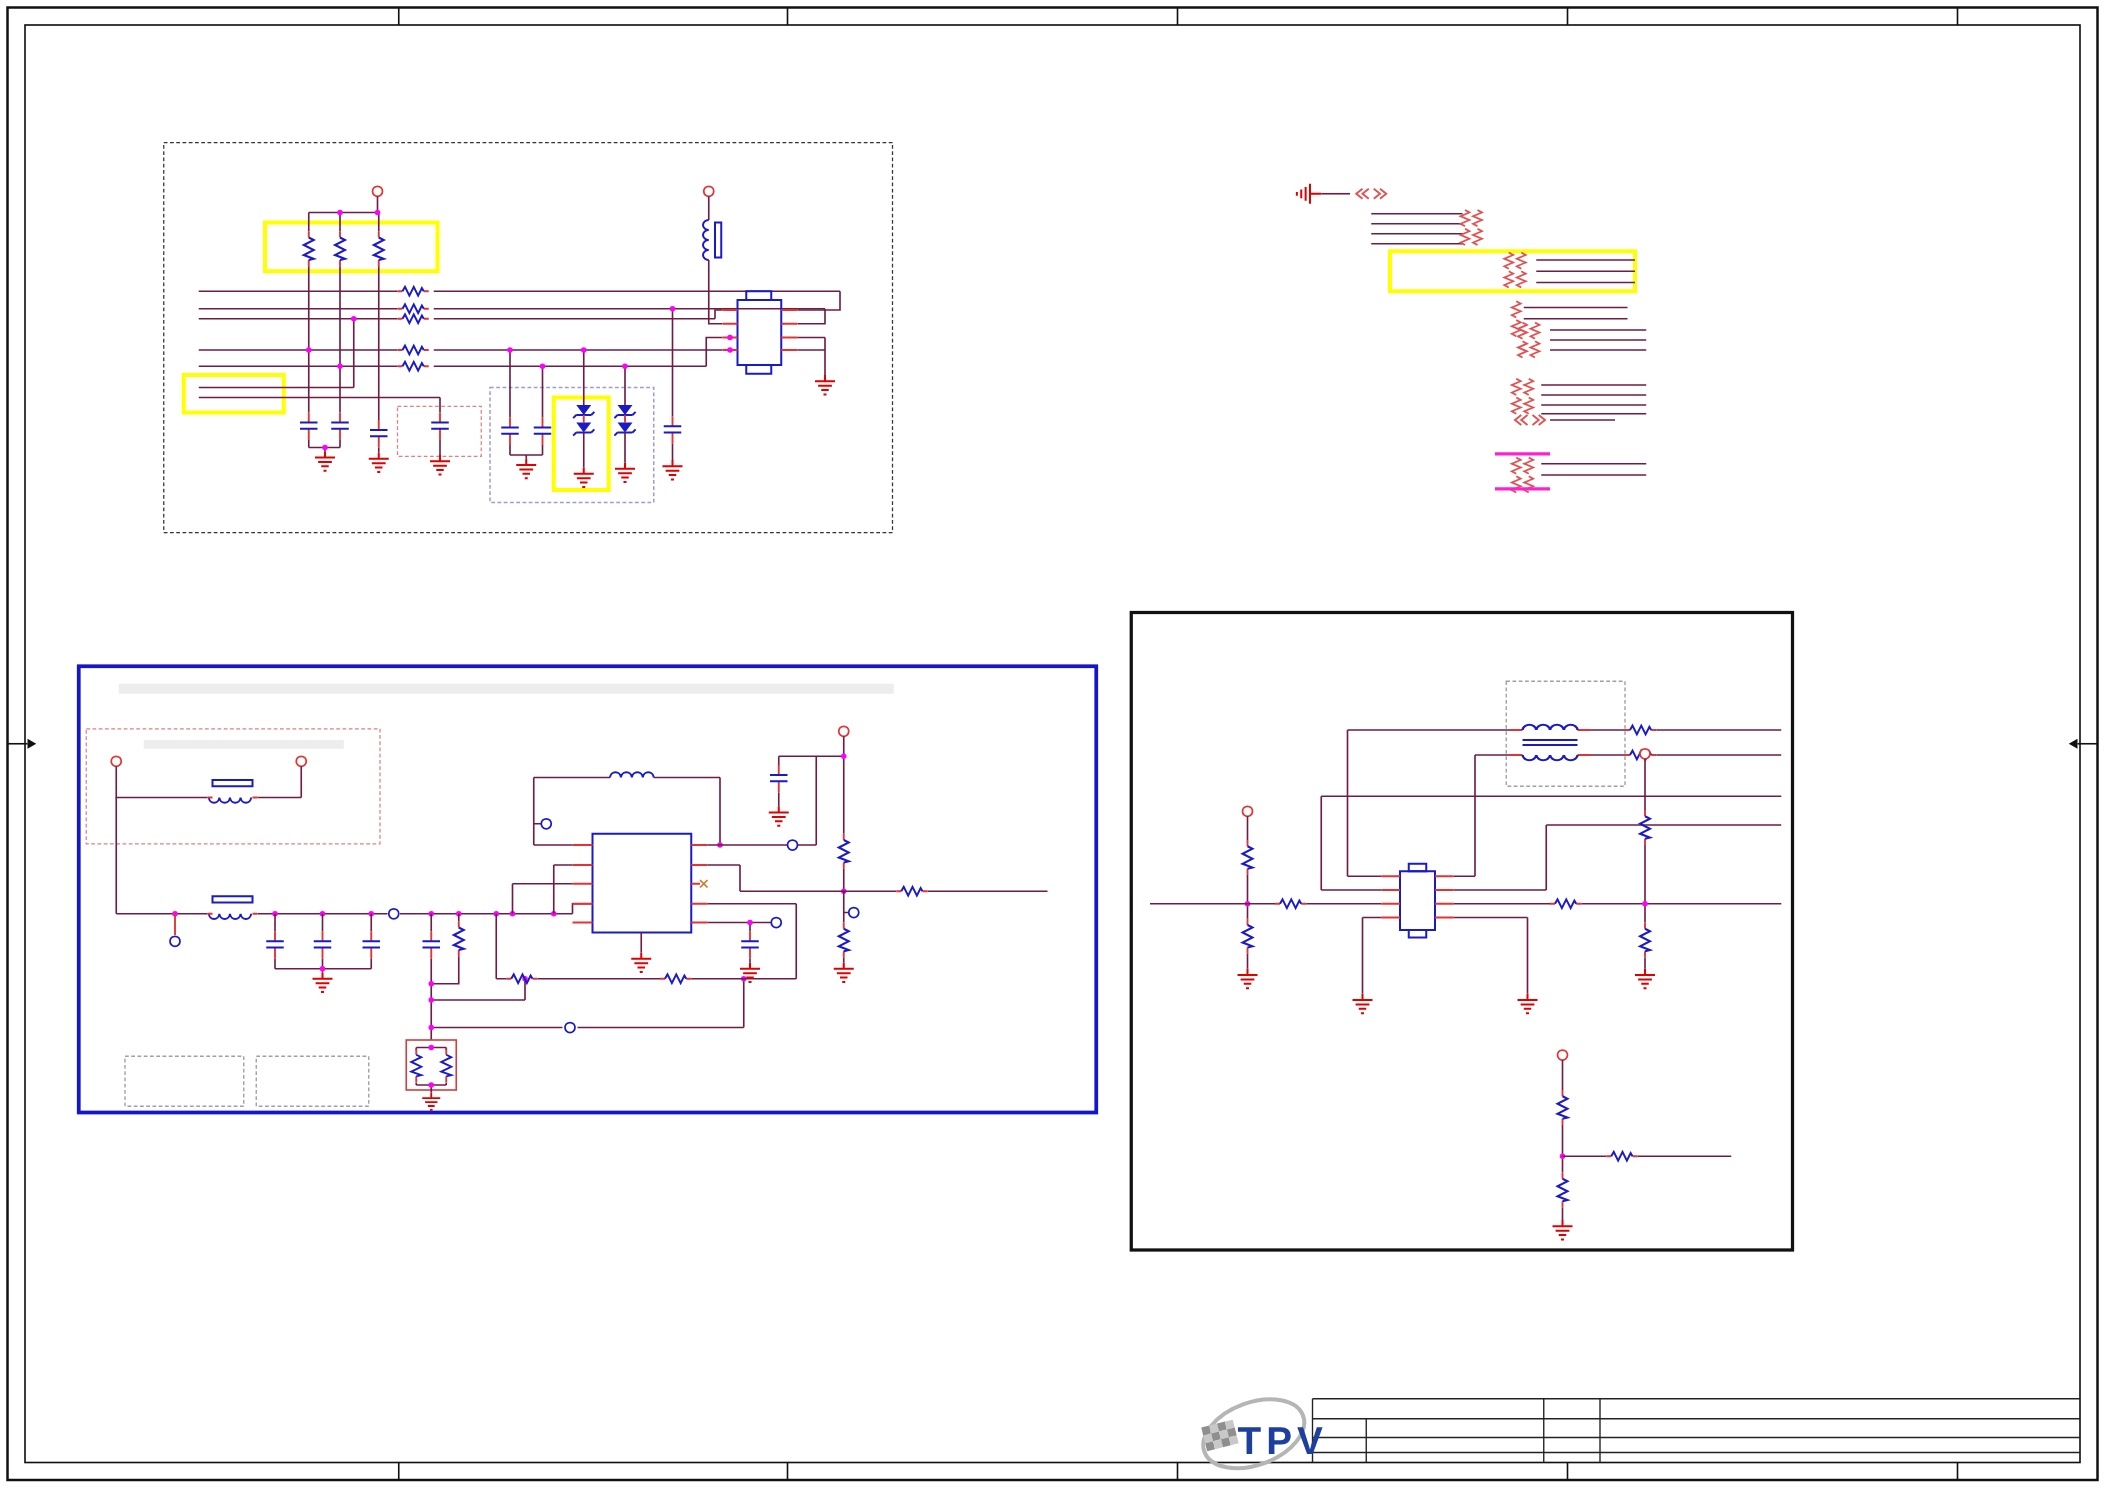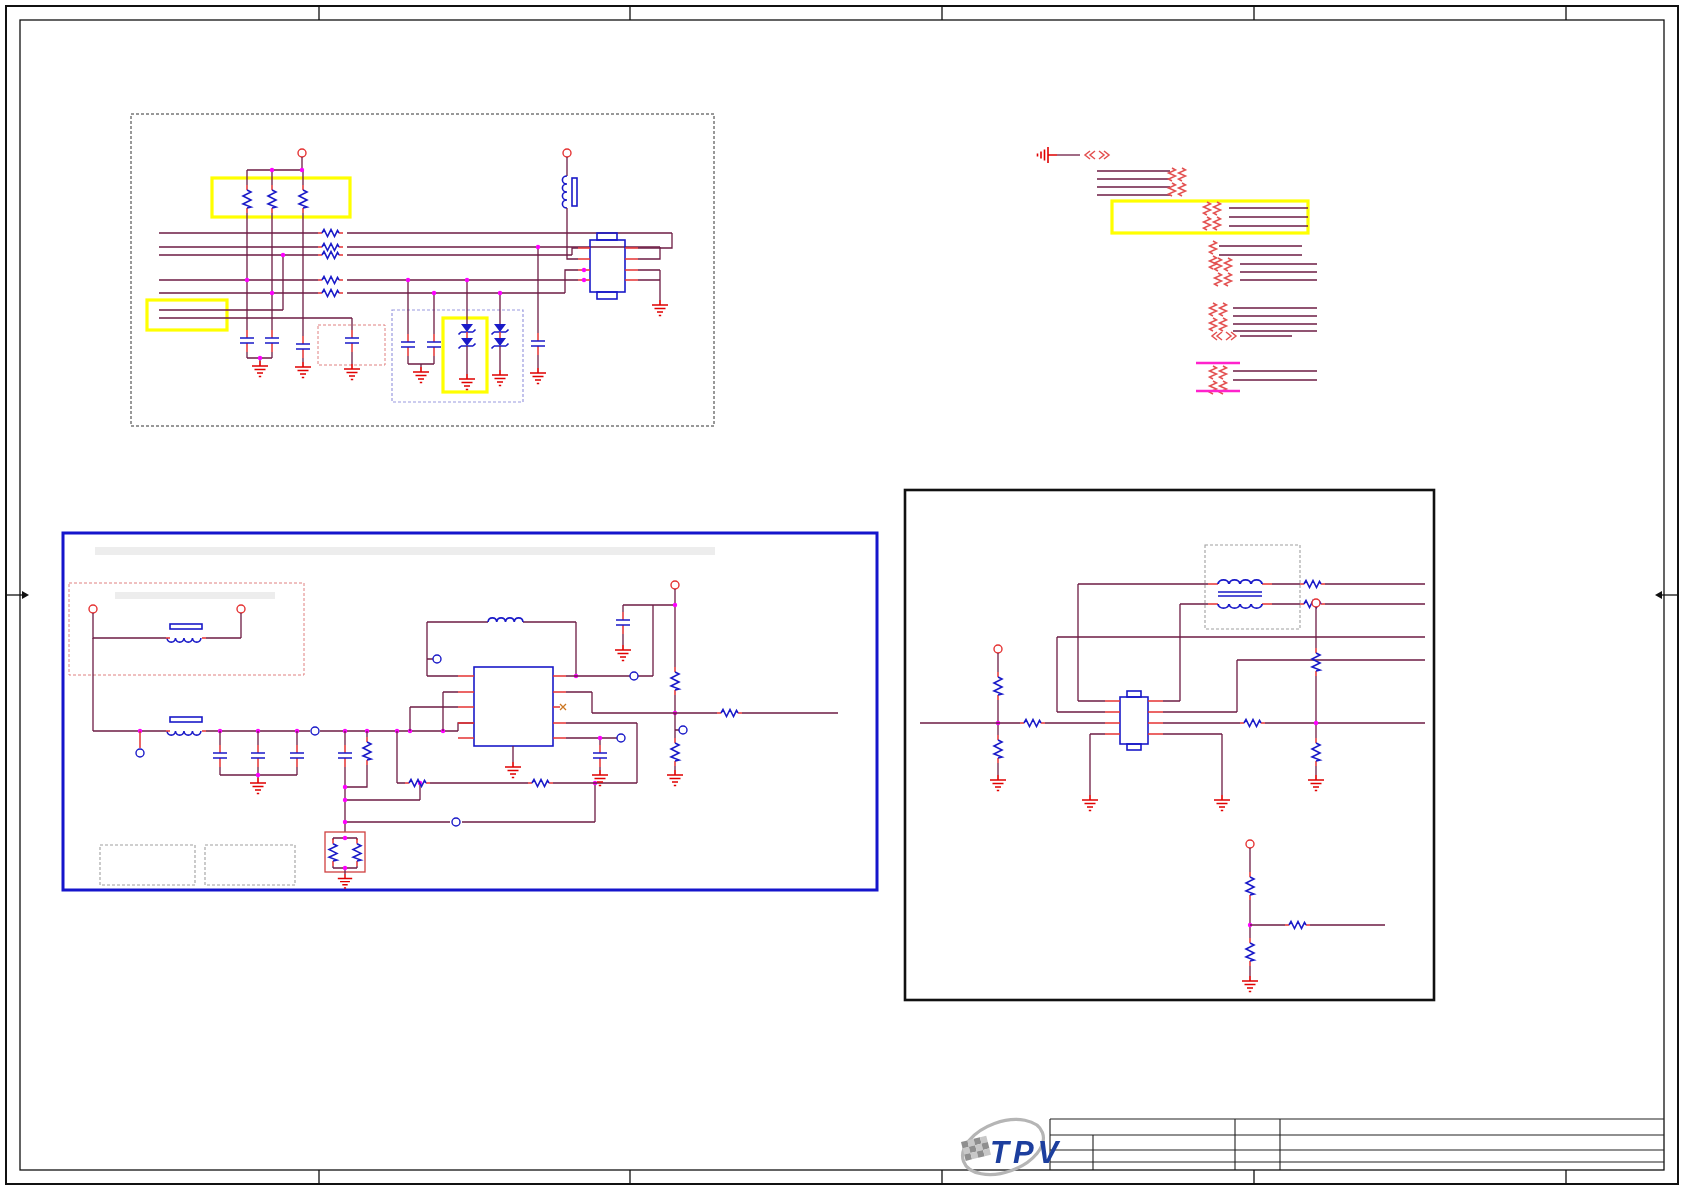--- a/index.html
+++ b/index.html
@@ -1,21 +1,21 @@
 <!DOCTYPE html>
 <html style="--wire: #6e1c44; --blue: #1a1ac8; --red: #e53333; --gnd: #e00000; --mag: #ff00ff; --magbar: #ff22cc; --yel: #ffff00; --pack: #e35050; --boxblue: #1515cc; --boxblack: #111111; --logoblue: #1d3f9e; --logogray: #b5b5b5;"><head>
 <meta charset="utf-8">
 <style>
   :root{
     --wire:#6e1c44; --blue:#1a1ac8; --red:#e53333; --gnd:#e00000;
     --mag:#ff00ff; --magbar:#ff22cc; --yel:#ffff00; --pack:#e35050;
     --boxblue:#1515cc; --boxblack:#111111; --logoblue:#1d3f9e; --logogray:#b5b5b5;
   }
   html,body{margin:0;padding:0;background:#fff;}
-  .page{width:1684px;height:1190px;position:relative;background:#fff;font-family:"Liberation Sans",sans-serif;font-style:italic;}
+  .page{width:1684px;height:1190px;position:relative;background:#fff;font-family:"Liberation Sans",sans-serif;}
   svg{display:block}
   .w{stroke:var(--wire);stroke-width:1.3;fill:none}
   .bl{stroke:var(--blue);stroke-width:1.6;fill:none}
   .blf{fill:var(--blue);stroke:none}
   .rd{stroke:var(--red);stroke-width:1.5;fill:none}
   .gy{stroke:var(--gnd);stroke-width:1.6;fill:none}
   .pk{stroke:var(--pack);stroke-width:1.5;fill:none}
   .mg{stroke:var(--magbar);stroke-width:2.6;fill:none}
   .dot{fill:var(--mag);stroke:none}
   .term-r{fill:#fff;stroke:var(--red);stroke-width:1.4}

